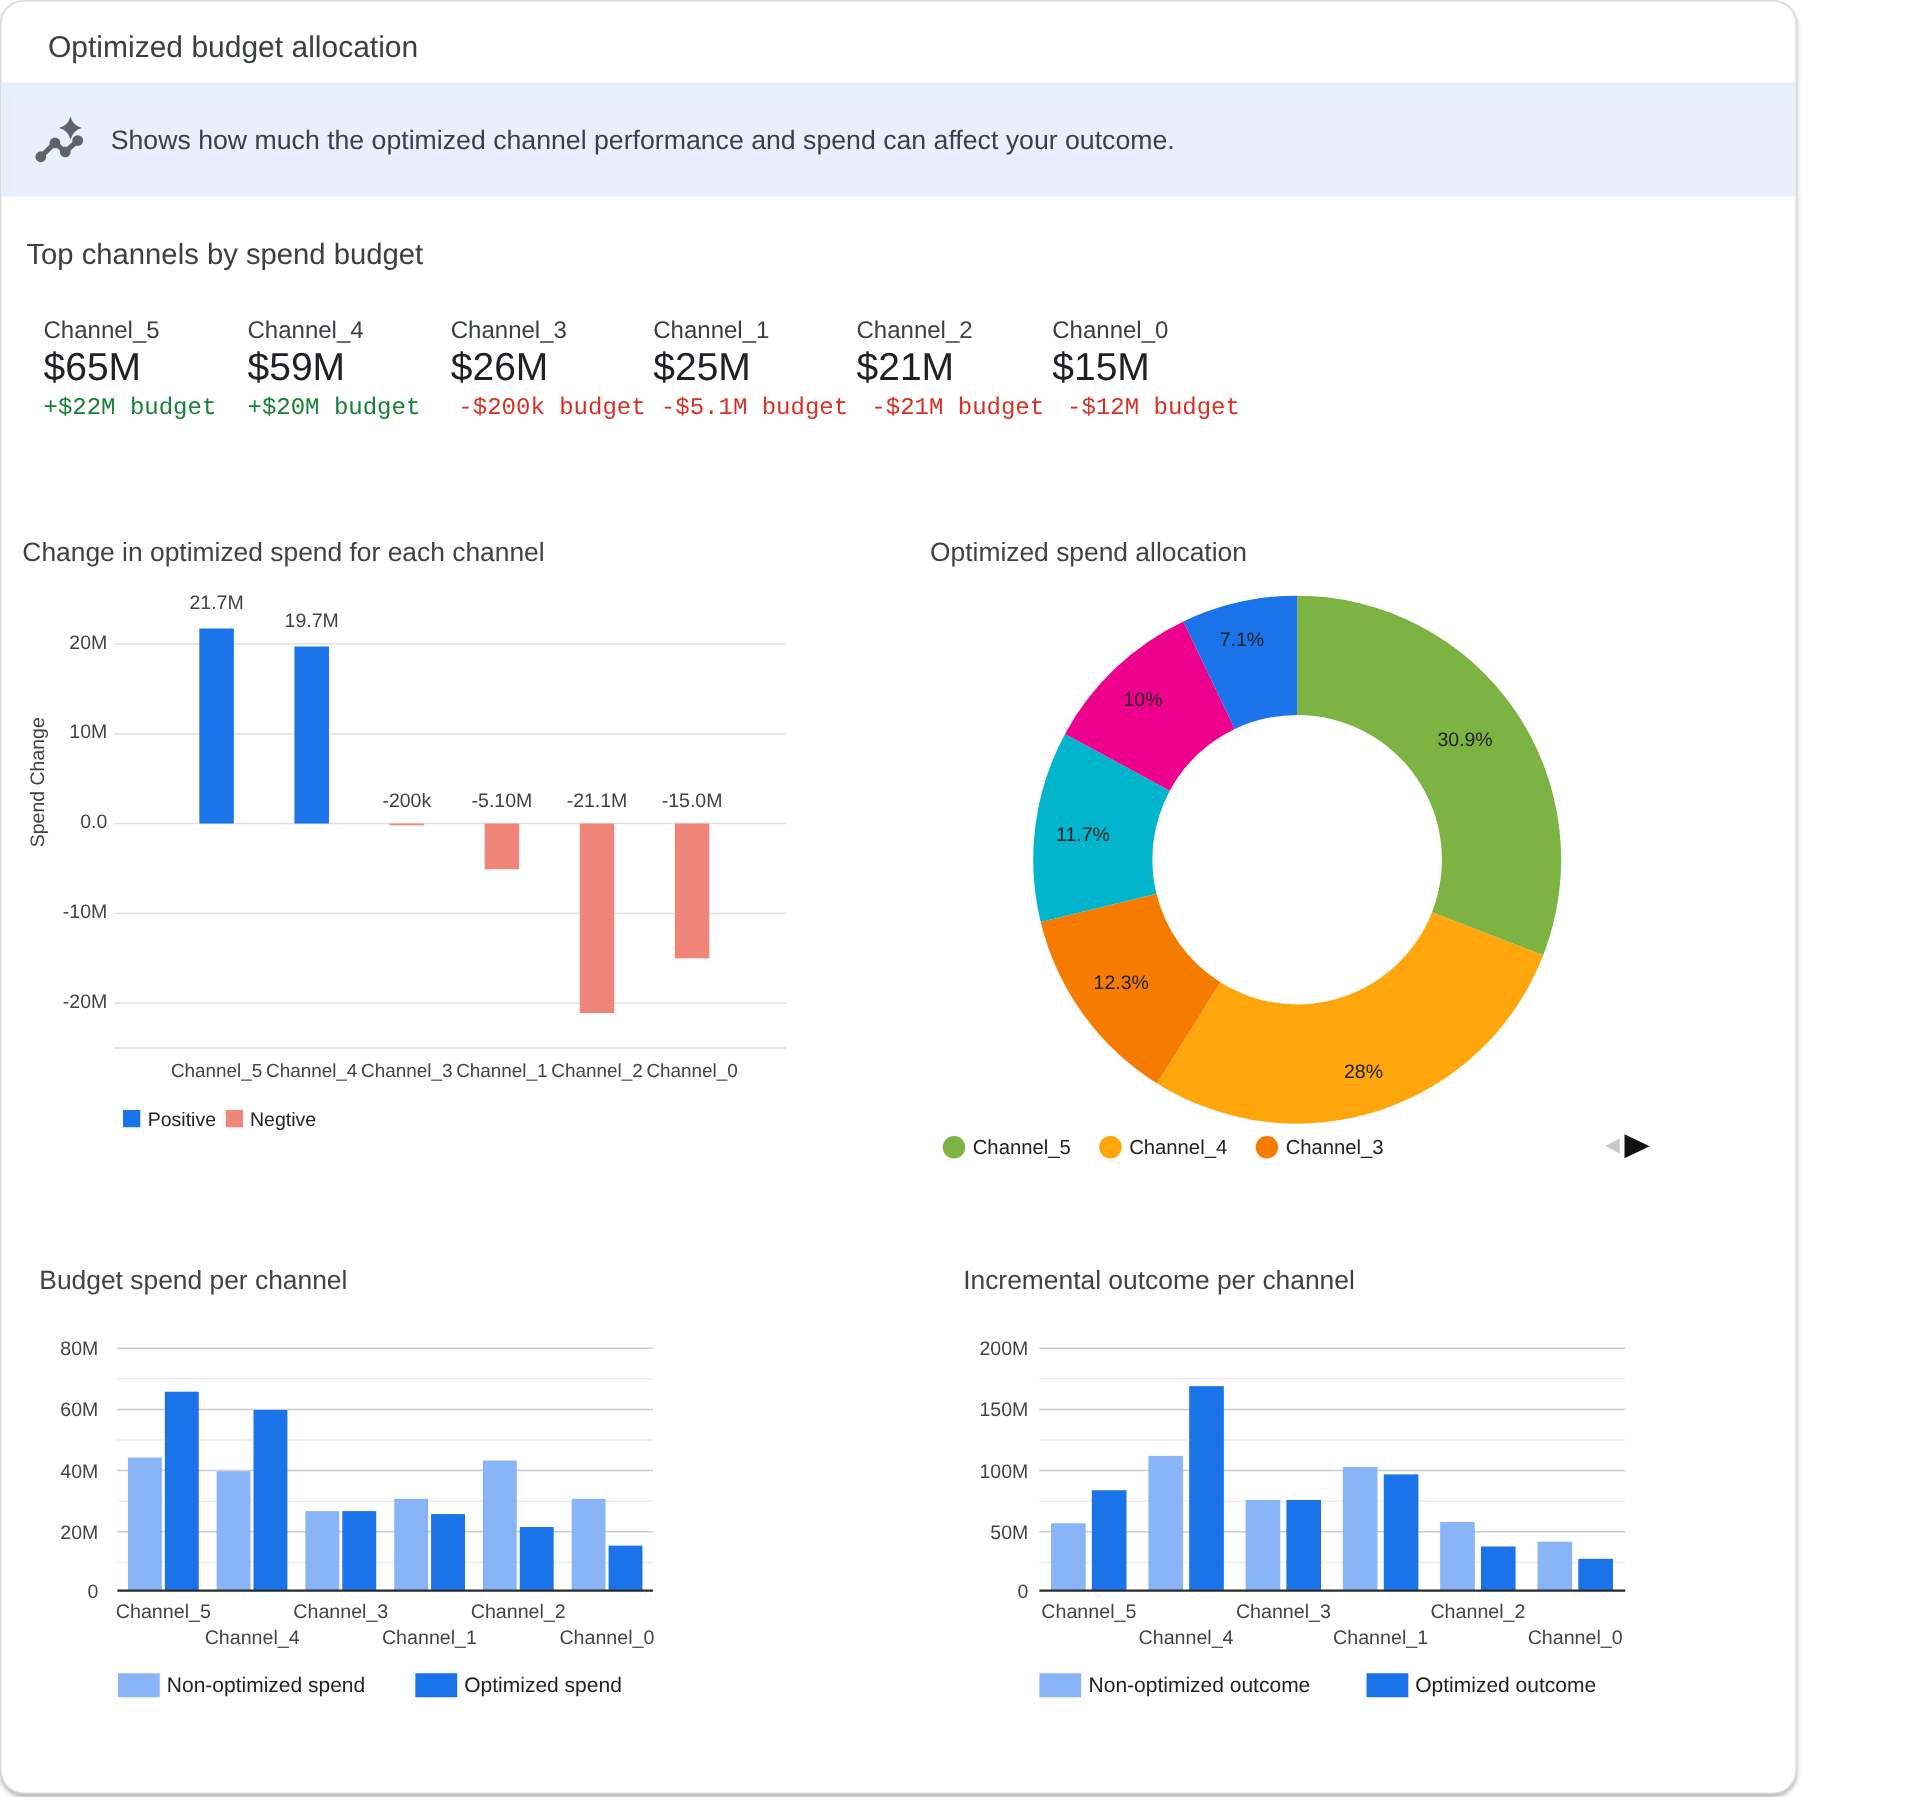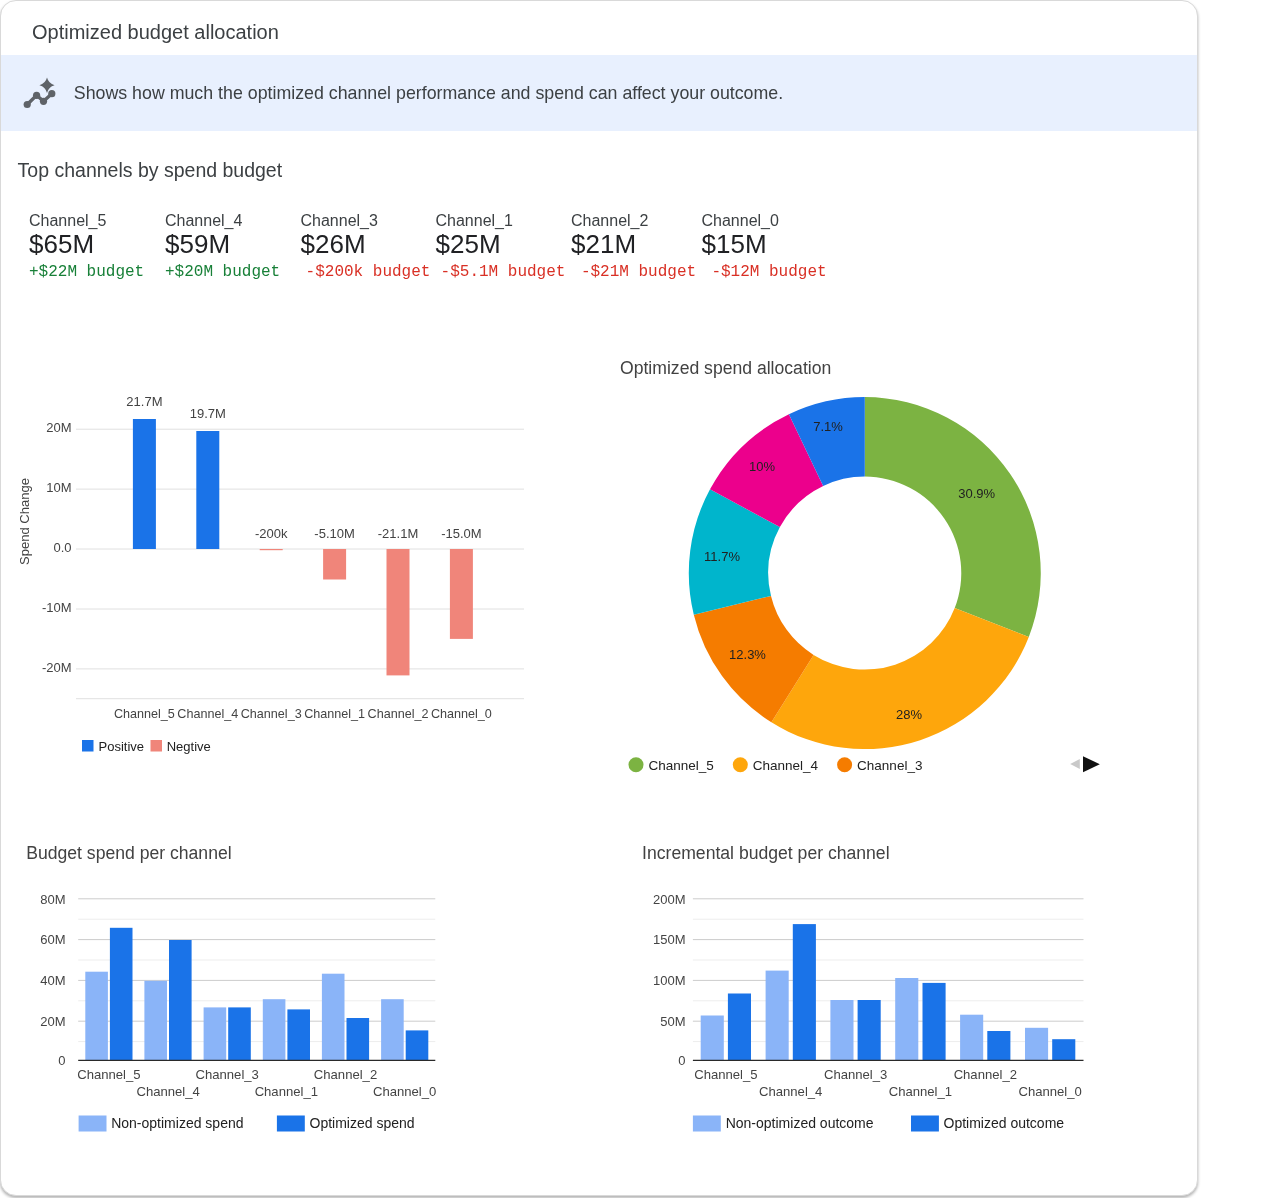--- a/index.html
+++ b/index.html
@@ -61,23 +61,24 @@
 <div class="stat" style="left:570px">
 <div class="slabel">Channel_2</div>
 <div class="svalue">$21M</div>
 <div class="sdelta neg">-$21M budget</div>
 </div>
 <div class="stat" style="left:700.5px">
 <div class="slabel">Channel_0</div>
 <div class="svalue">$15M</div>
 <div class="sdelta neg">-$12M budget</div>
 </div>
+<div class="ctitle" style="left:13.9px; top:358px;">Change in optimized spend for each channel</div>
 <div class="ctitle" style="left:619px; top:358px;">Optimized spend allocation</div>
 <div class="ctitle" style="left:25.2px; top:843px;">Budget spend per channel</div>
-<div class="ctitle" style="left:641.1px; top:843px;">Incremental budget per channel</div>
+<div class="ctitle" style="left:641.1px; top:843px;">Incremental outcome per channel</div>
 <svg width="1275" height="1198" style="position:absolute;left:0;top:0;">
 <line x1="75" y1="428.2" x2="523" y2="428.2" stroke="#e0e0e0" stroke-width="1"></line>
 <line x1="75" y1="488.1" x2="523" y2="488.1" stroke="#e0e0e0" stroke-width="1"></line>
 <line x1="75" y1="548.0" x2="523" y2="548.0" stroke="#e0e0e0" stroke-width="1"></line>
 <line x1="75" y1="608.0" x2="523" y2="608.0" stroke="#e0e0e0" stroke-width="1"></line>
 <line x1="75" y1="667.9" x2="523" y2="667.9" stroke="#e0e0e0" stroke-width="1"></line>
 <line x1="75" y1="697.7" x2="523" y2="697.7" stroke="#e0e0e0" stroke-width="1"></line>
 <text x="70.5" y="431.4" text-anchor="end" font-size="13" fill="#444444">20M</text>
 <text x="70.5" y="491.3" text-anchor="end" font-size="13" fill="#444444">10M</text>
 <text x="70.5" y="551.2" text-anchor="end" font-size="13" fill="#444444">0.0</text>

